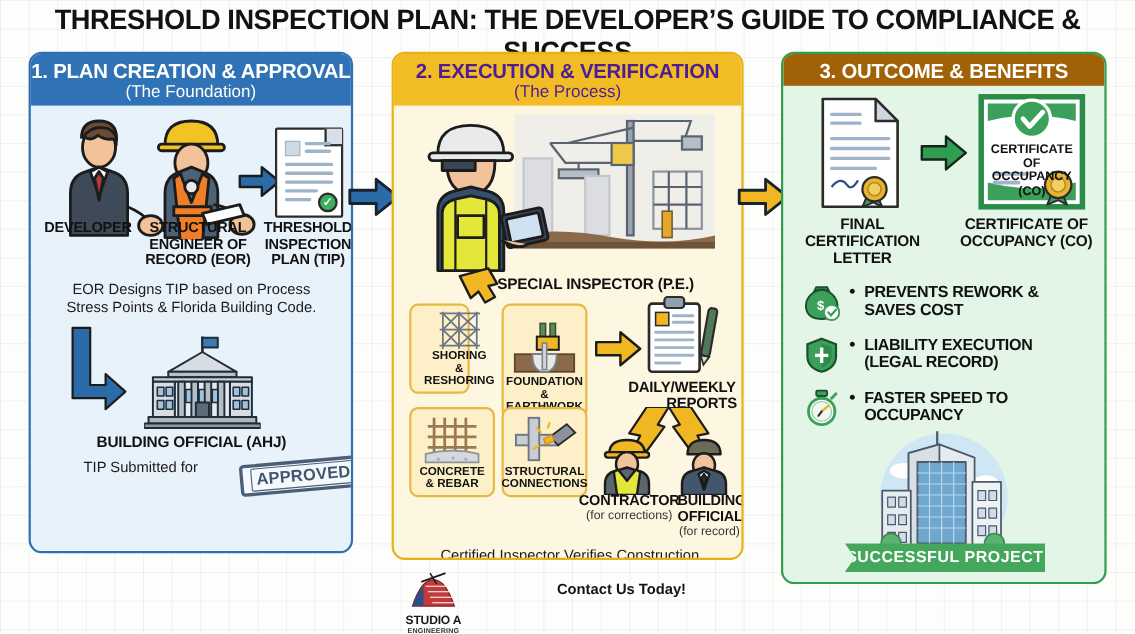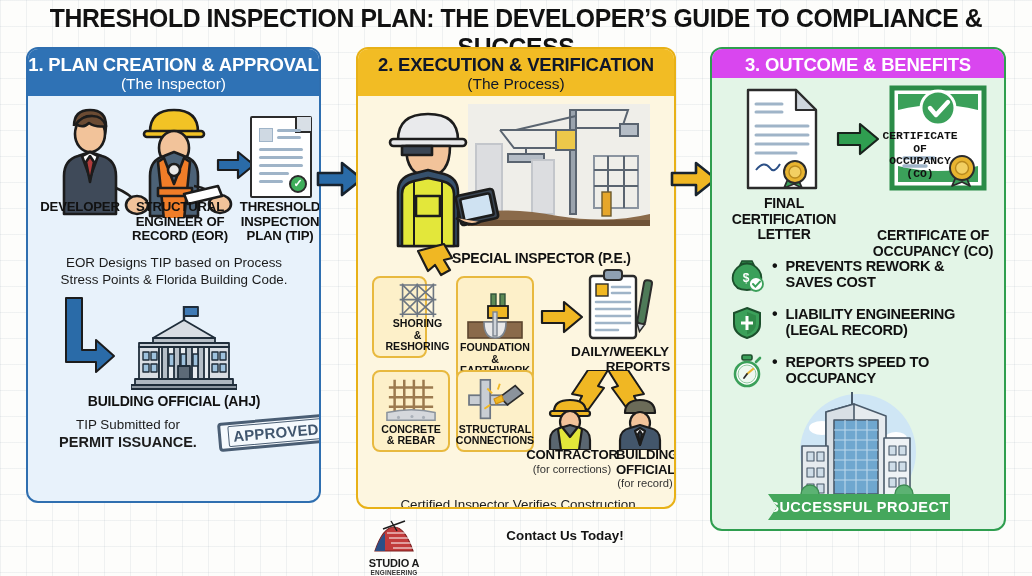--- a/index.html
+++ b/index.html
@@ -50,24 +50,24 @@
   .panel-head .h2 {
     font-size: 15.5px; font-weight: normal; line-height: 1.15;
   }
   .panel-body { position: relative; width: 100%; }
 
   #panel1 { left: 26px; top: 47px; width: 295px; height: 456px;
             border-color: #2f6fb0; background: #e8f2fb; }
   #panel1 .panel-head { background: #2f72b5; color: #ffffff; }
   #panel2 { left: 356px; top: 47px; width: 320px; height: 462px;
             border-color: #e8b117; background: #fdf6e0; }
-  #panel2 .panel-head { background: #f2bc24; color: #0f172a; }
+  #panel2 .panel-head { background: #f2bc24; color: #4c1d95; }
   #panel3 { left: 710px; top: 47px; width: 296px; height: 484px;
             border-color: #2f9e4f; background: #e3f5e7; }
-  #panel3 .panel-head { background: #d946ef; color: #ffffff; }
+  #panel3 .panel-head { background: #a16207; color: #ffffff; }
 
   
   .cap {
     font-size: 13.2px; font-weight: bold; color: #111; text-align: center;
     line-height: 1.12; letter-spacing: -0.2px;
   }
   .cap-sm { font-size: 11.4px; font-weight: bold; color: #111; text-align: center; line-height: 1.1; }
   .sub { font-size: 11.2px; font-weight: normal; color: #333; text-align: center; line-height: 1.12;}
   .body-txt {
     font-size: 13.4px; color: #1b1b1b; text-align: center; line-height: 1.28;
@@ -137,21 +137,21 @@
 </head>
 <body>
 
 <div id="canvas">
 
   <div id="title">THRESHOLD INSPECTION PLAN: THE DEVELOPER’S GUIDE TO COMPLIANCE &amp; SUCCESS</div>
 
   <div class="panel" id="panel1">
     <div class="panel-head">
       <div class="h1">1. PLAN CREATION &amp; APPROVAL</div>
-      <div class="h2">(The Inspector)</div>
+      <div class="h2">(The Foundation)</div>
     </div>
     <div class="panel-body">
 
       <svg class="abs" style="left:12px; top:8px;" width="108" height="112" viewBox="0 0 108 112">
         <g stroke="#1c1c1c" stroke-width="2.6" stroke-linejoin="round">
           <path d="M34 22 q0-16 16-16 q16 0 16 16 q0 6-2 12" fill="#6b4b33"></path>
           <ellipse cx="50" cy="30" rx="15" ry="18" fill="#f2c39a"></ellipse>
           <path d="M36 20 q6-8 16-8 q11 0 14 10 q-10 2-17 -3 q-6 6-13 1z" fill="#6b4b33"></path>
           <path d="M24 110 v-38 q0-16 14-20 l12-4 l12 4 q14 4 14 20 v38 z" fill="#3f4a59"></path>
           <path d="M50 48 l-8 4 l8 22 l8-22 z" fill="#ffffff"></path>
@@ -248,21 +248,20 @@
           <rect x="47" y="62" width="12" height="13" fill="#5d6a77"></rect>
           <rect x="4" y="75" width="98" height="6" fill="#aeb7c0"></rect>
           <rect x="0" y="81" width="106" height="4" fill="#8e98a2"></rect>
         </g>
       </svg>
 
       <div class="cap abs" style="left:8px; top:298px; width:276px; font-size:14px;">BUILDING OFFICIAL (AHJ)</div>
 
       <div class="abs" style="left:12px; top:320px; width:176px;">
         <div class="body-txt">TIP Submitted for</div>
-        <div class="body-txt" style="font-weight:bold; font-size:14.5px;">PERMIT ISSUANCE.</div>
       </div>
 
       <div class="stamp" style="left:190px; top:322px;">
         <span class="inner">APPROVED</span>
       </div>
 
     </div>
   </div>
 
   <svg class="abs" style="left:316px; top:160px;" width="48" height="38" viewBox="0 0 48 38">
@@ -478,33 +477,33 @@
         <path d="M42 24 l6 7 l12 -13" fill="none" stroke="#ffffff" stroke-width="4.4" stroke-linecap="round" stroke-linejoin="round"></path>
         <g stroke="#9fb4c8" stroke-width="3.4" stroke-linecap="round">
           <path d="M16 74 h30 M16 82 h22"></path>
         </g>
         <g>
           <path d="M70 88 l-6 14 l10 -4 l8 4 l-6 -14z" fill="#3ba05a" stroke="#2b2b2b" stroke-width="1.8" stroke-linejoin="round"></path>
           <circle cx="74" cy="84" r="12" fill="#e8b430" stroke="#2b2b2b" stroke-width="2"></circle>
           <circle cx="74" cy="84" r="6.5" fill="#f2cf62" stroke="#b8891d" stroke-width="1.4"></circle>
         </g>
       </svg>
-      <div class="abs" style="left:168px; top:52px; width:80px;font-family:Liberation Mono, monospace;">
+      <div class="abs" style="left:186px; top:52px; width:80px;">
         <div class="cap-sm">CERTIFICATE</div>
         <div class="cap-sm">OF OCCUPANCY</div>
         <div class="cap-sm">(CO)</div>
       </div>
 
       <div class="abs" style="left:10px; top:118px; width:124px;">
         <div class="cap" style="font-size:14px;">FINAL</div>
         <div class="cap" style="font-size:14px;">CERTIFICATION</div>
         <div class="cap" style="font-size:14px;">LETTER</div>
       </div>
       <div class="abs" style="left:146px; top:118px; width:150px;">
-        <div class="cap" style="font-size:14px;margin-top:32px;">CERTIFICATE OF</div>
+        <div class="cap" style="font-size:14px;">CERTIFICATE OF</div>
         <div class="cap" style="font-size:14px;">OCCUPANCY (CO)</div>
       </div>
 
       <div class="benefit" style="left:18px; top:180px; width:268px;">
         <svg width="34" height="34" viewBox="0 0 34 34" style="flex:none;">
           <path d="M11 7 q6 -3 12 0 q10 6 8 16 q-2 9 -14 9 q-12 0 -14 -9 q-2 -10 8 -16z" fill="#3ba05a" stroke="#1c4f2c" stroke-width="1.8"></path>
           <path d="M10 7 q7 -4 14 0 l-2 -4 h-10z" fill="#2f8a49" stroke="#1c4f2c" stroke-width="1.6"></path>
           <text x="16" y="24" font-size="12" font-weight="bold" fill="#ffffff" text-anchor="middle" font-family="Liberation Sans, sans-serif">$</text>
           <circle cx="26" cy="26" r="7" fill="#ffffff" stroke="#3ba05a" stroke-width="1.8"></circle>
           <path d="M23 26 l2.4 2.6 l4.6 -5" fill="none" stroke="#3ba05a" stroke-width="2" stroke-linecap="round"></path>
@@ -517,37 +516,37 @@
       </div>
 
       <div class="benefit" style="left:18px; top:228px; width:268px;">
         <svg width="34" height="34" viewBox="0 0 34 34" style="flex:none;">
           <path d="M17 2 l13 5 v11 q0 10 -13 14 q-13 -4 -13 -14 V7z" fill="#3ba05a" stroke="#1c4f2c" stroke-width="2"></path>
           <path d="M17 6 l9 3.5 v8.5 q0 7 -9 10.5z" fill="#2f8a49"></path>
           <path d="M11 17 h12 M17 10 v14" stroke="#ffffff" stroke-width="3"></path>
         </svg>
         <span class="bullet">•</span>
         <div>
-          <div class="btext">LIABILITY ENGINEERING</div>
+          <div class="btext">LIABILITY EXECUTION</div>
           <div class="btext">(LEGAL RECORD)</div>
         </div>
       </div>
 
       <div class="benefit" style="left:18px; top:276px; width:272px;">
         <svg width="34" height="34" viewBox="0 0 34 34" style="flex:none;">
           <rect x="12" y="1" width="10" height="5" rx="1.5" fill="#3ba05a" stroke="#1c4f2c" stroke-width="1.6"></rect>
           <circle cx="17" cy="20" r="12" fill="#ffffff" stroke="#3ba05a" stroke-width="2.6"></circle>
           <circle cx="17" cy="20" r="9" fill="#eef8f0" stroke="#8fc79f" stroke-width="1"></circle>
           <path d="M17 20 l6 -5" stroke="#e8b430" stroke-width="2.2" stroke-linecap="round"></path>
           <path d="M17 20 l-3 4" stroke="#2b2b2b" stroke-width="1.8" stroke-linecap="round"></path>
           <path d="M26 8 l4 -4" stroke="#3ba05a" stroke-width="2.6" stroke-linecap="round"></path>
         </svg>
         <span class="bullet">•</span>
         <div>
-          <div class="btext">REPORTS SPEED TO OCCUPANCY</div>
+          <div class="btext">FASTER SPEED TO OCCUPANCY</div>
         </div>
       </div>
 
       <svg class="abs" style="left:70px; top:312px;" width="152" height="126" viewBox="0 0 152 126">
         <circle cx="76" cy="62" r="58" fill="#cfe6f5"></circle>
         <ellipse cx="40" cy="38" rx="13" ry="7" fill="#ffffff"></ellipse>
         <ellipse cx="114" cy="48" rx="11" ry="6" fill="#ffffff"></ellipse>
         <g stroke="#4a5a6a" stroke-width="1.6" stroke-linejoin="round">
           <line x1="70" y1="2" x2="70" y2="16" stroke-width="2"></line>
           <path d="M44 22 l28 -8 l32 12 v94 H44z" fill="#e6ebef"></path>

